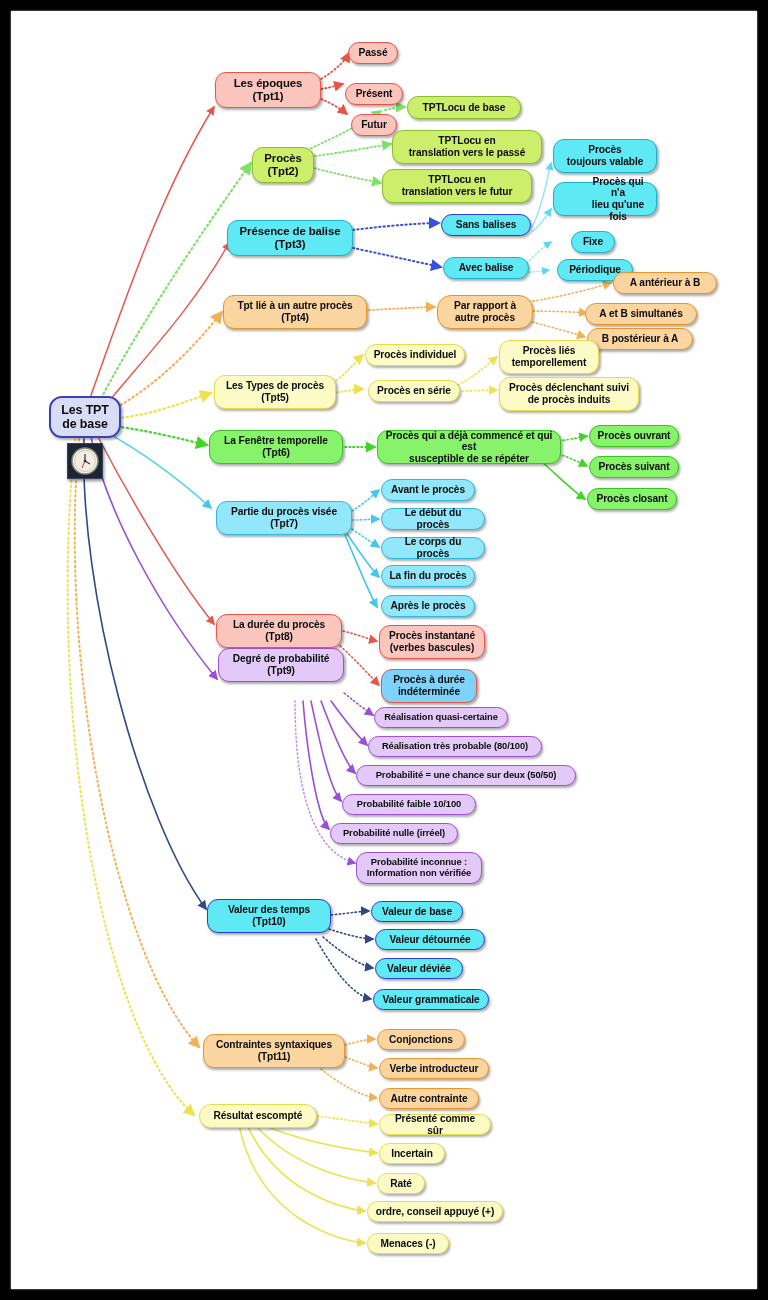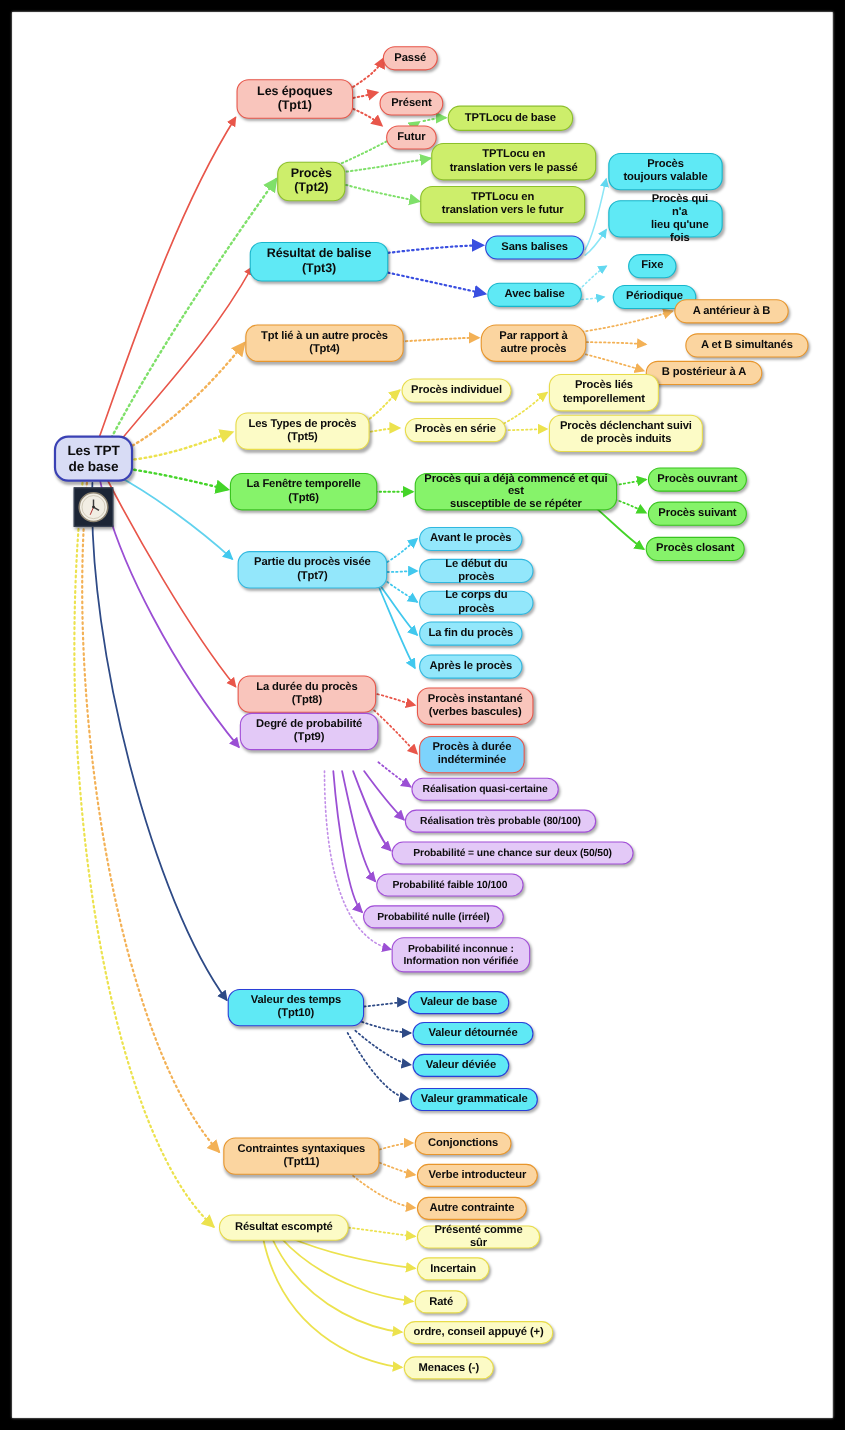--- a/index.html
+++ b/index.html
@@ -221,37 +221,37 @@
     <div class="node md" style="left:340px; top:103px; width:46px; height:22px; background:#f9c5bc; border-color:#e8564a;">Futur</div>
 
     <div class="node lg" style="left:241px; top:136px; width:62px; height:36px; background:#cdee6b; border-color:#8cc02a;">Procès
 (Tpt2)</div>
     <div class="node md" style="left:396px; top:85px; width:114px; height:23px; background:#cdee6b; border-color:#8cc02a;">TPTLocu de base</div>
     <div class="node md" style="left:381px; top:119px; width:150px; height:34px; background:#cdee6b; border-color:#8cc02a;">TPTLocu en
 translation vers le passé</div>
     <div class="node md" style="left:371px; top:158px; width:150px; height:34px; background:#cdee6b; border-color:#8cc02a;">TPTLocu en
 translation vers le futur</div>
 
-    <div class="node lg" style="left:216px; top:209px; width:126px; height:36px; background:#5fe9f5; border-color:#17b6cc;">Résultat de balise
+    <div class="node lg" style="left:216px; top:209px; width:126px; height:36px; background:#5fe9f5; border-color:#17b6cc;">Présence de balise
 (Tpt3)</div>
     <div class="node md" style="left:430px; top:203px; width:90px; height:22px; background:#5fe9f5; border-color:#2a3fd8;">Sans balises</div>
     <div class="node md" style="left:432px; top:246px; width:86px; height:22px; background:#5fe9f5; border-color:#17b6cc;">Avec balise</div>
     <div class="node md" style="left:542px; top:128px; width:104px; height:34px; background:#5fe9f5; border-color:#17b6cc;">Procès
 toujours valable</div>
     <div class="node md" style="left:542px; top:171px; width:104px; height:34px; background:#5fe9f5; border-color:#17b6cc;padding-left:32px;">Procès qui n'a
 lieu qu'une fois</div>
     <div class="node md" style="left:560px; top:220px; width:44px; height:22px; background:#5fe9f5; border-color:#17b6cc;">Fixe</div>
     <div class="node md" style="left:546px; top:248px; width:76px; height:22px; background:#5fe9f5; border-color:#17b6cc;">Périodique</div>
 
     <div class="node md" style="left:212px; top:284px; width:144px; height:34px; background:#fbd5a0; border-color:#e8962c;">Tpt lié à un autre procès
 (Tpt4)</div>
     <div class="node md" style="left:426px; top:284px; width:96px; height:34px; background:#fbd5a0; border-color:#e8962c;border-radius:14px;">Par rapport à
 autre procès</div>
     <div class="node md" style="left:602px; top:261px; width:104px; height:22px; background:#fbd5a0; border-color:#e8962c;">A antérieur à B</div>
-    <div class="node md" style="left:612px; top:292px; width:112px; height:22px; background:#fbd5a0; border-color:#e8962c;">A et B simultanés</div>
+    <div class="node md" style="left:574px; top:292px; width:112px; height:22px; background:#fbd5a0; border-color:#e8962c;">A et B simultanés</div>
     <div class="node md" style="left:576px; top:317px; width:106px; height:22px; background:#fbd5a0; border-color:#e8962c;">B postérieur à A</div>
 
     <div class="node md" style="left:203px; top:364px; width:122px; height:34px; background:#fcfbc6; border-color:#e8dc4a;">Les Types de procès
 (Tpt5)</div>
     <div class="node md" style="left:354px; top:333px; width:100px; height:22px; background:#fcfbc6; border-color:#e8dc4a;">Procès individuel</div>
     <div class="node md" style="left:357px; top:369px; width:92px; height:22px; background:#fcfbc6; border-color:#e8dc4a;">Procès en série</div>
     <div class="node md" style="left:488px; top:329px; width:100px; height:34px; background:#fcfbc6; border-color:#e8dc4a;">Procès liés
 temporellement</div>
     <div class="node md" style="left:488px; top:366px; width:140px; height:34px; background:#fcfbc6; border-color:#e8dc4a;">Procès déclenchant suivi
 de procès induits</div>

